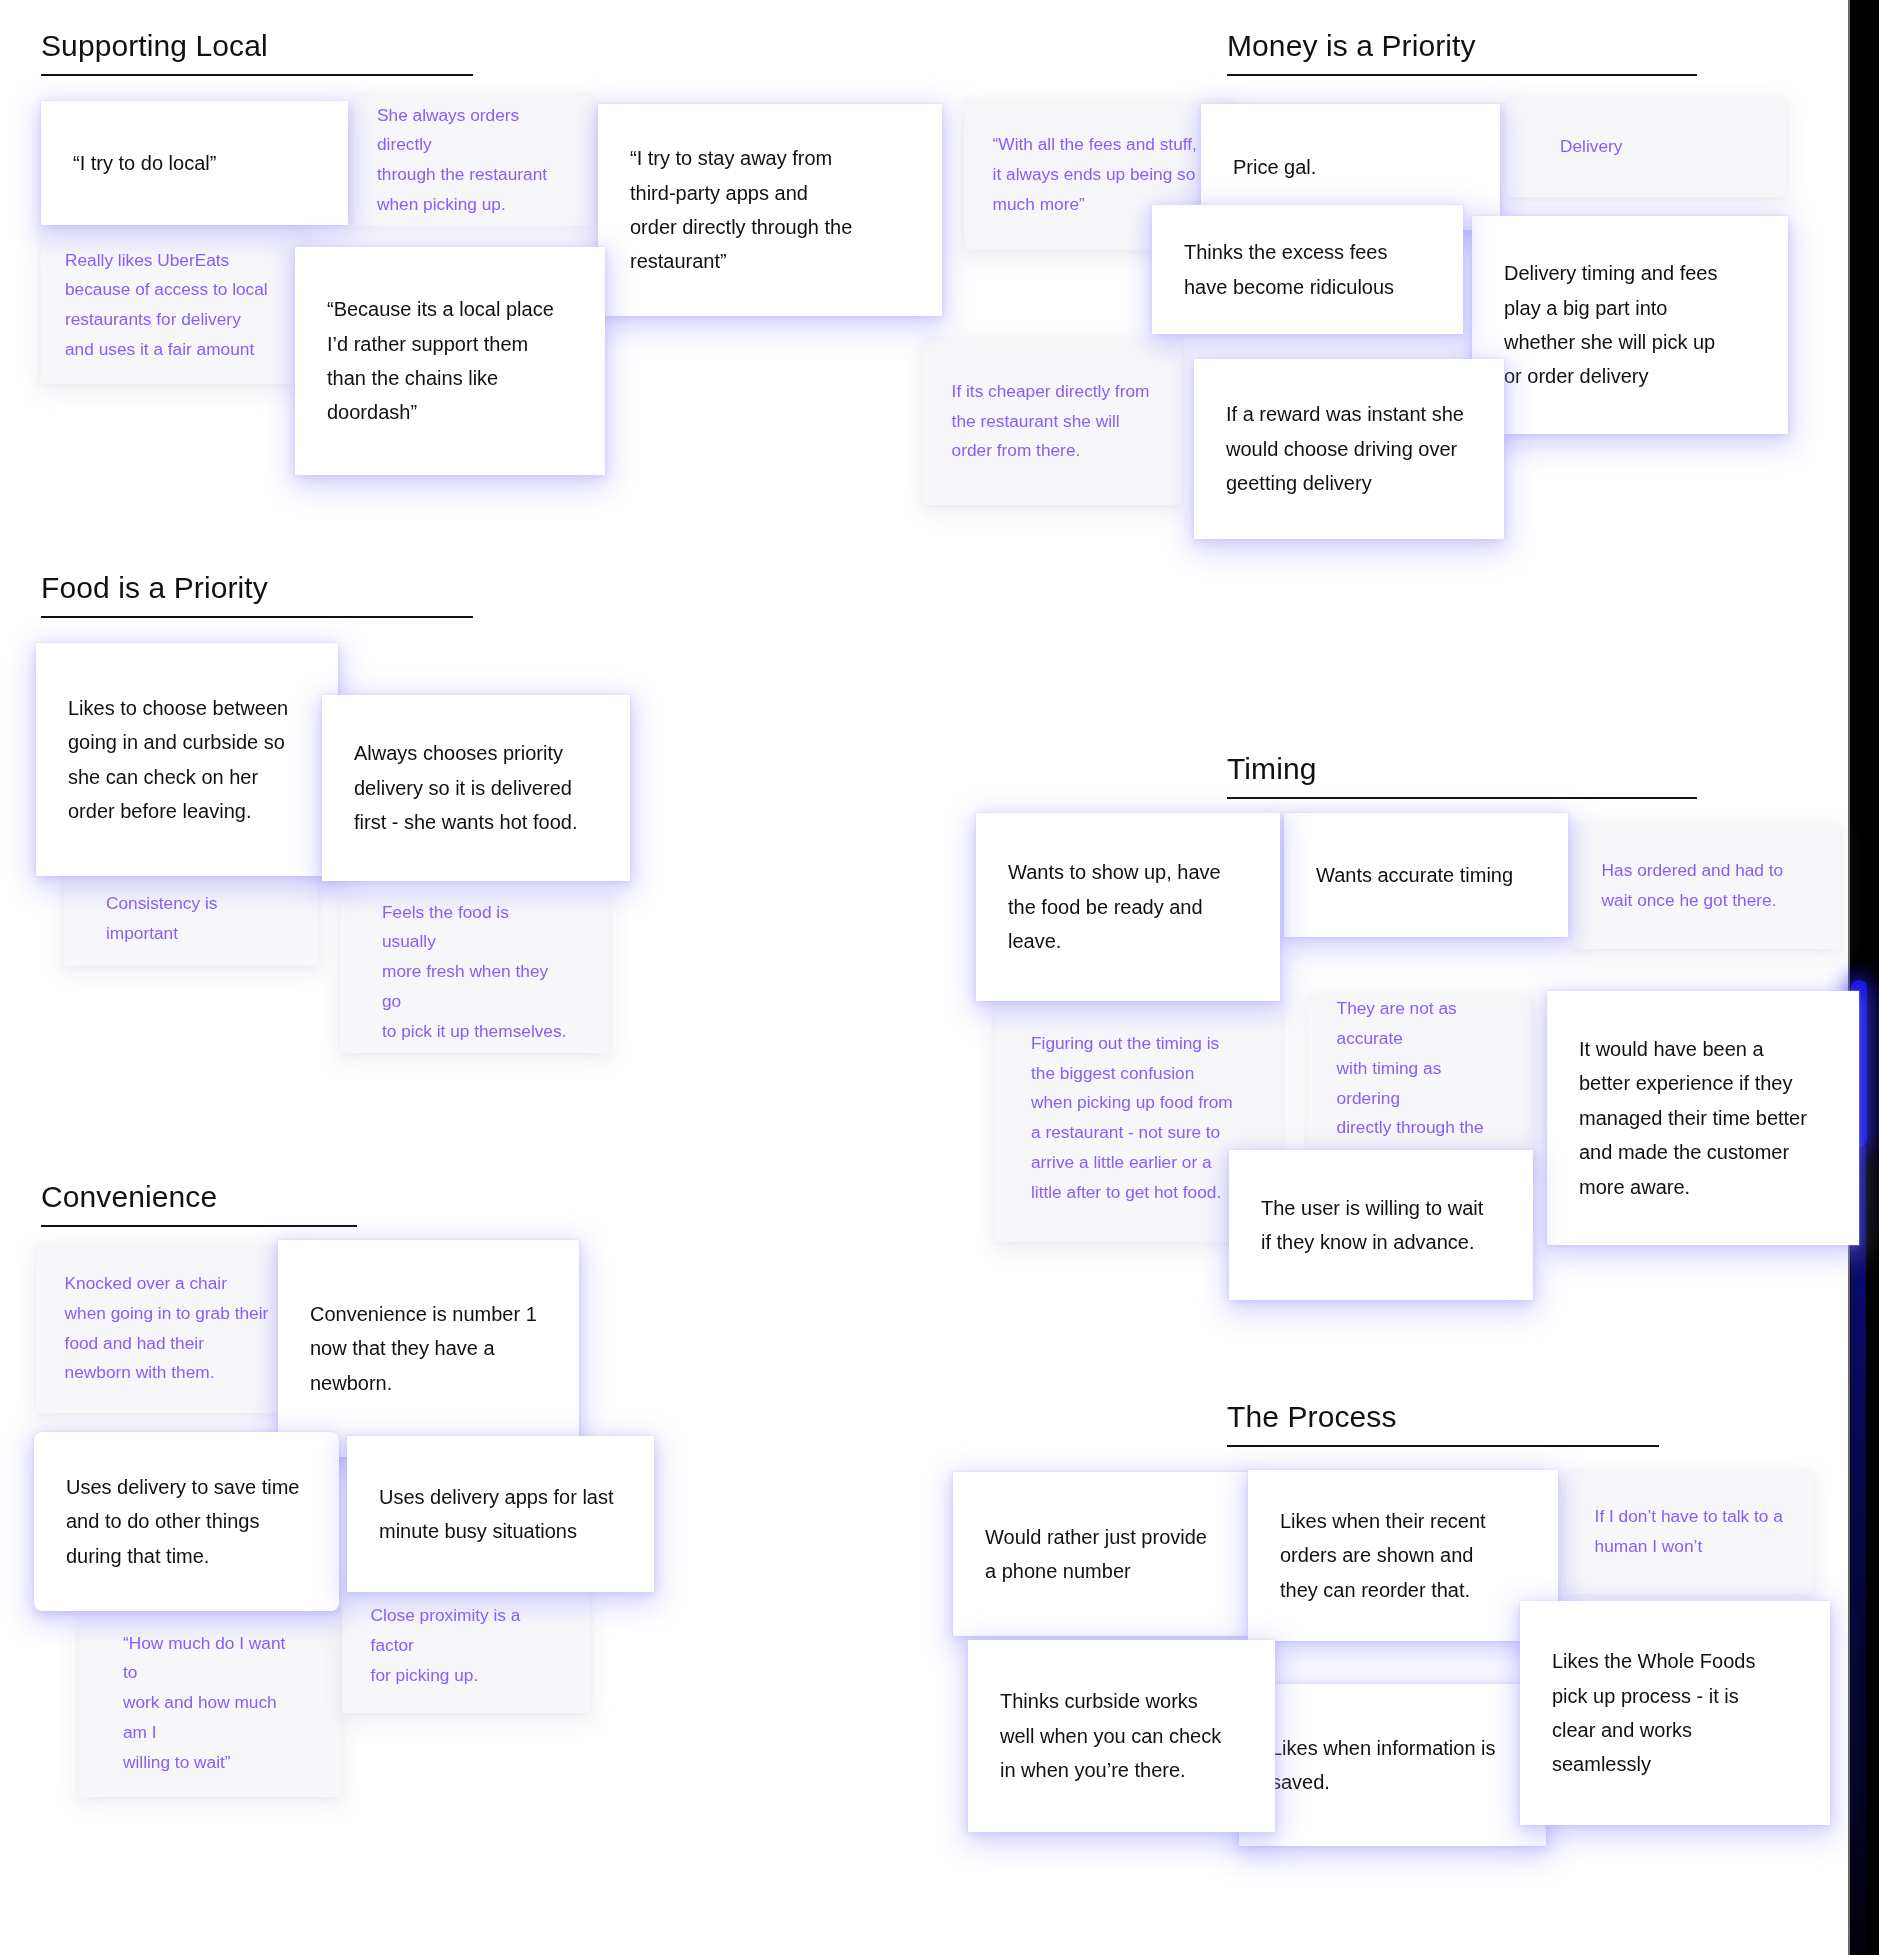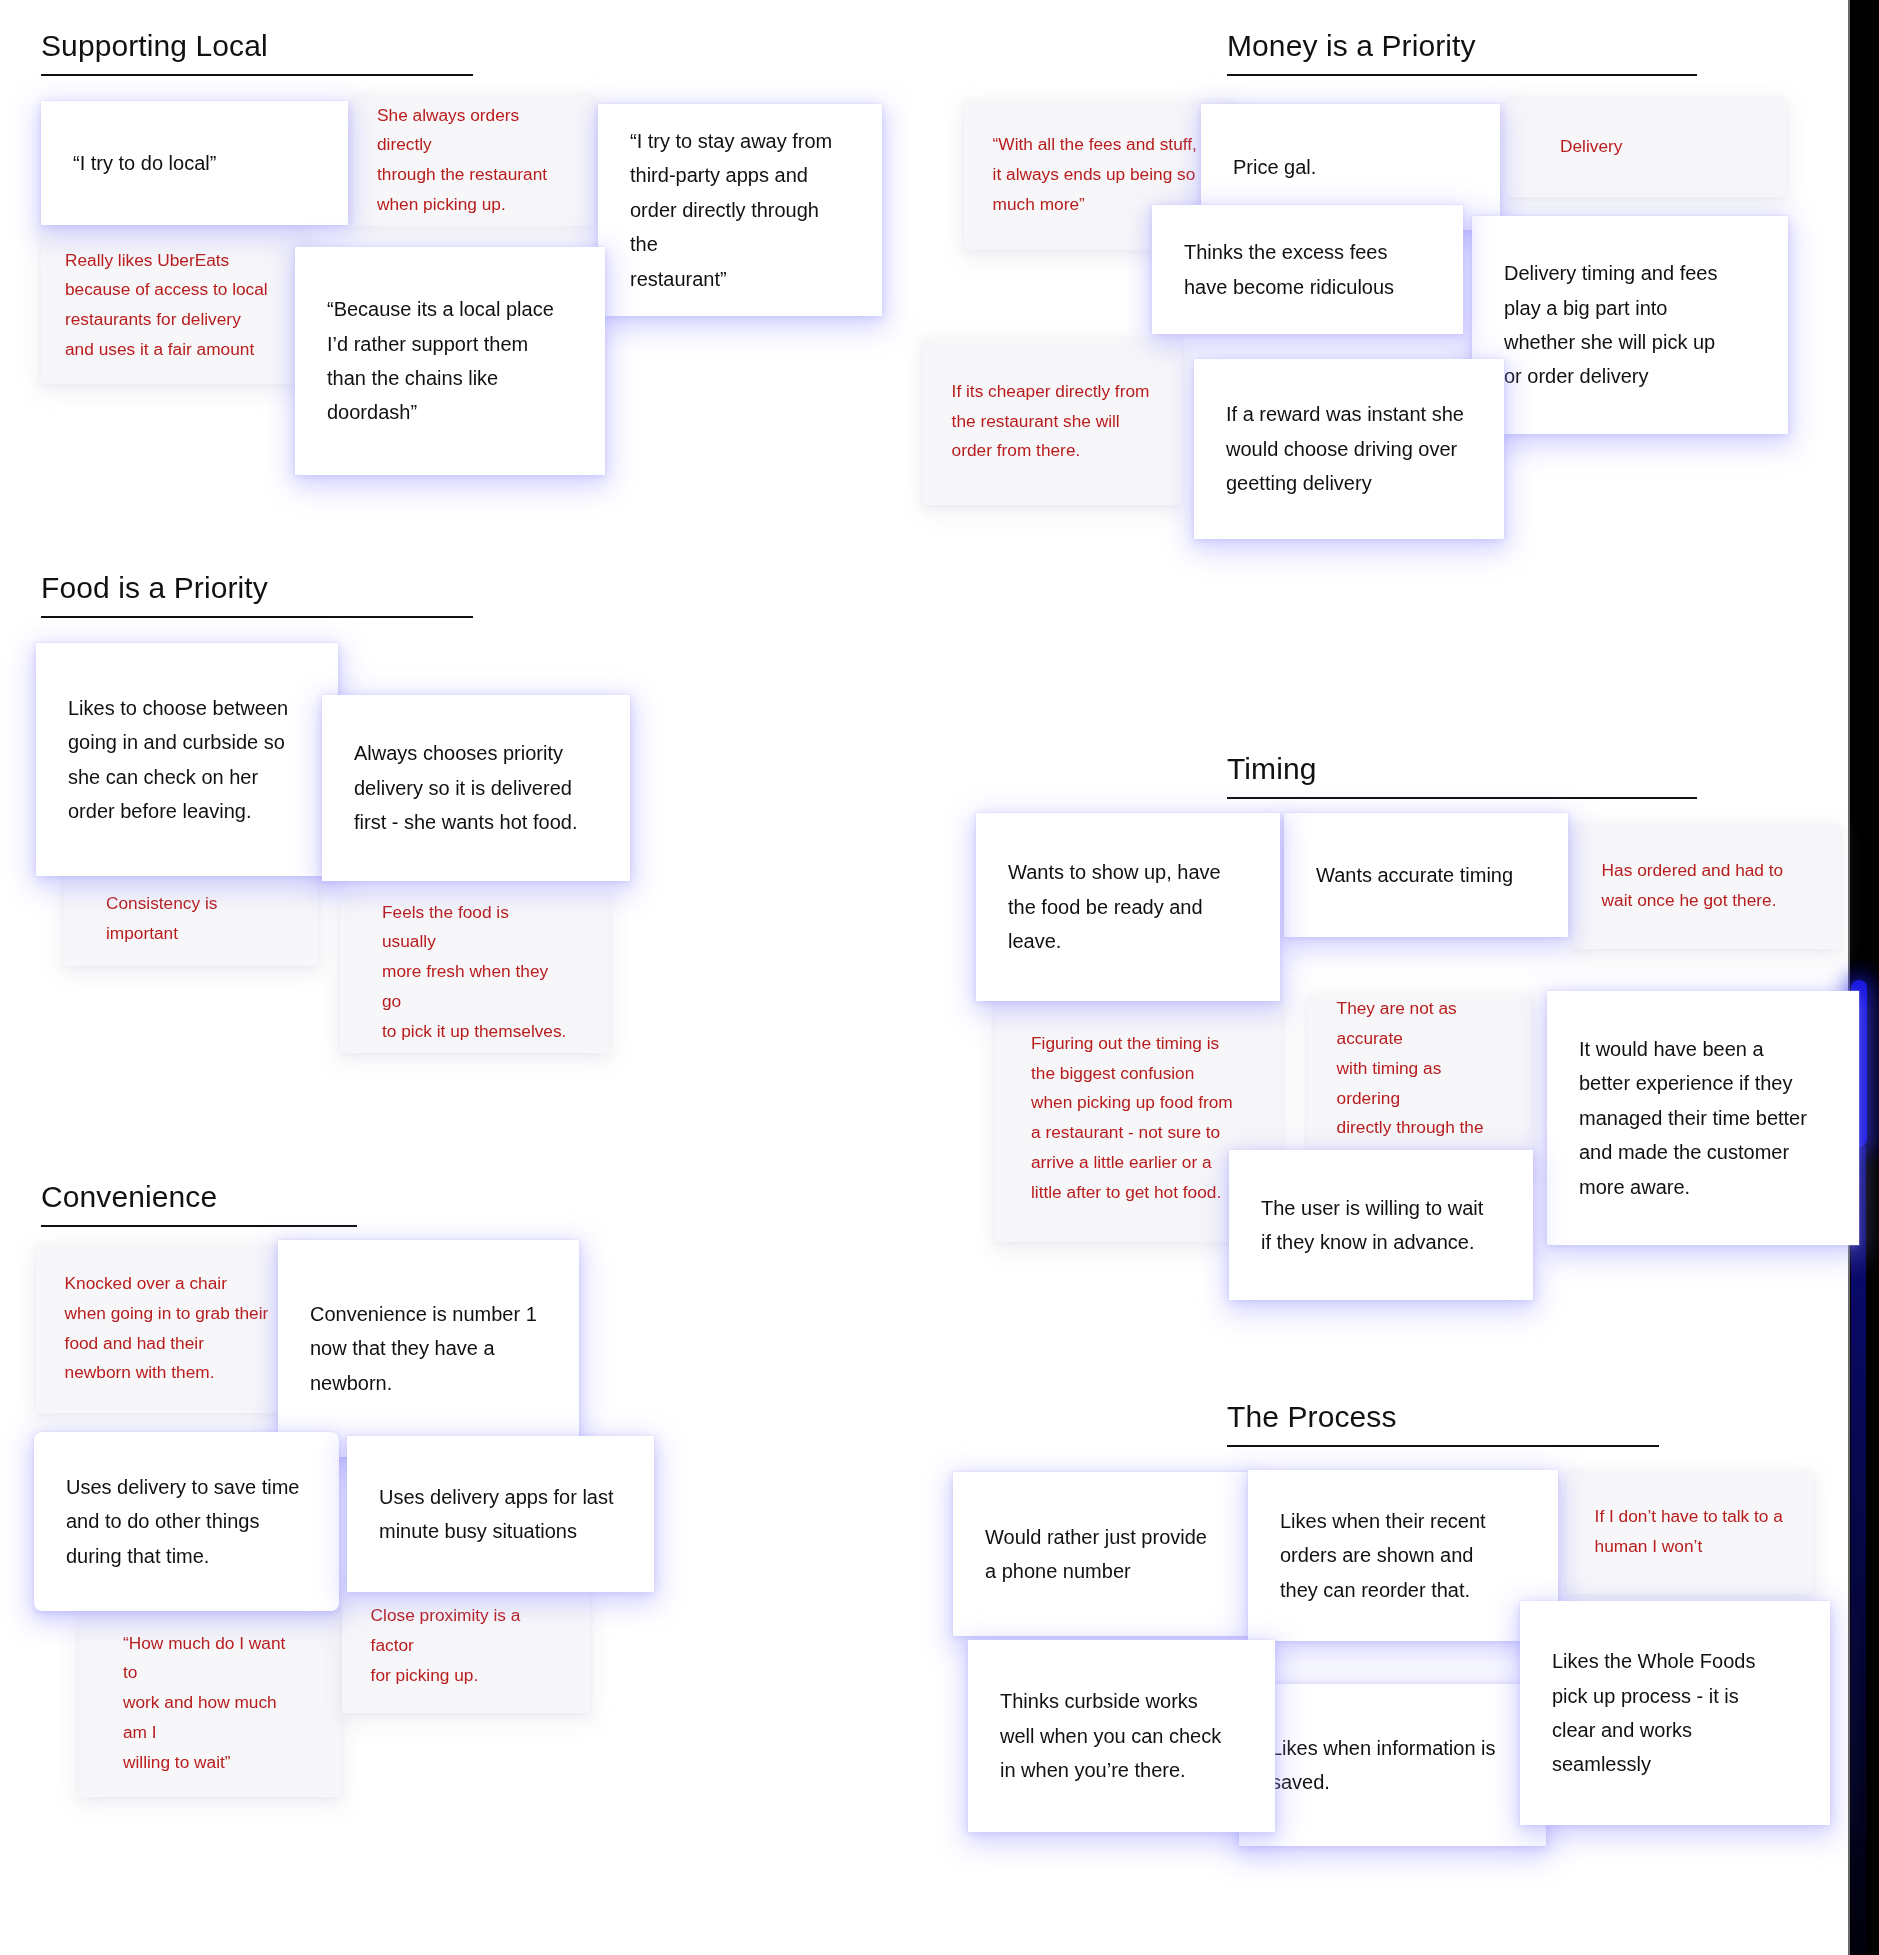--- a/index.html
+++ b/index.html
@@ -87,21 +87,21 @@
   }
 
   
   .card.muted {
     background: #f7f7f9;
     box-shadow:
       0 6px 19.5px 3px rgba(190,190,210,0.22),
       0 1.5px 6px rgba(190,190,210,0.14);
   }
   .card.muted .txt {
-    color: #b91c1c;
+    color: #8b5cf6;
   }
 
   
   .z1 { z-index: 1; }
   .z2 { z-index: 2; }
   .z3 { z-index: 3; }
   .z4 { z-index: 4; }
   .z5 { z-index: 5; }
 </style>
 </head>
@@ -114,21 +114,21 @@
   <div class="card z2" style="left:41px; top:101px; width:307px; height:124px;">
     <span class="txt">“I try to do local”</span>
   </div>
 
   <div class="card muted z1" style="left:353px; top:94px; width:241px; height:132px;">
     <span class="txt" style="font-size:17.3px; padding:0 24px;">She always orders directly
 through the restaurant
 when picking up.</span>
   </div>
 
-  <div class="card z3" style="left:598px; top:104px; width:284px; height:212px;">
+  <div class="card z3" style="left:598px; top:104px; width:344px; height:212px;">
     <span class="txt">“I try to stay away from
 third-party apps and
 order directly through the
 restaurant”</span>
   </div>
 
   <div class="card muted z1" style="left:41px; top:226px; width:267px; height:158px;">
     <span class="txt" style="font-size:17.3px; padding:0 24px;">Really likes UberEats
 because of access to local
 restaurants for delivery

